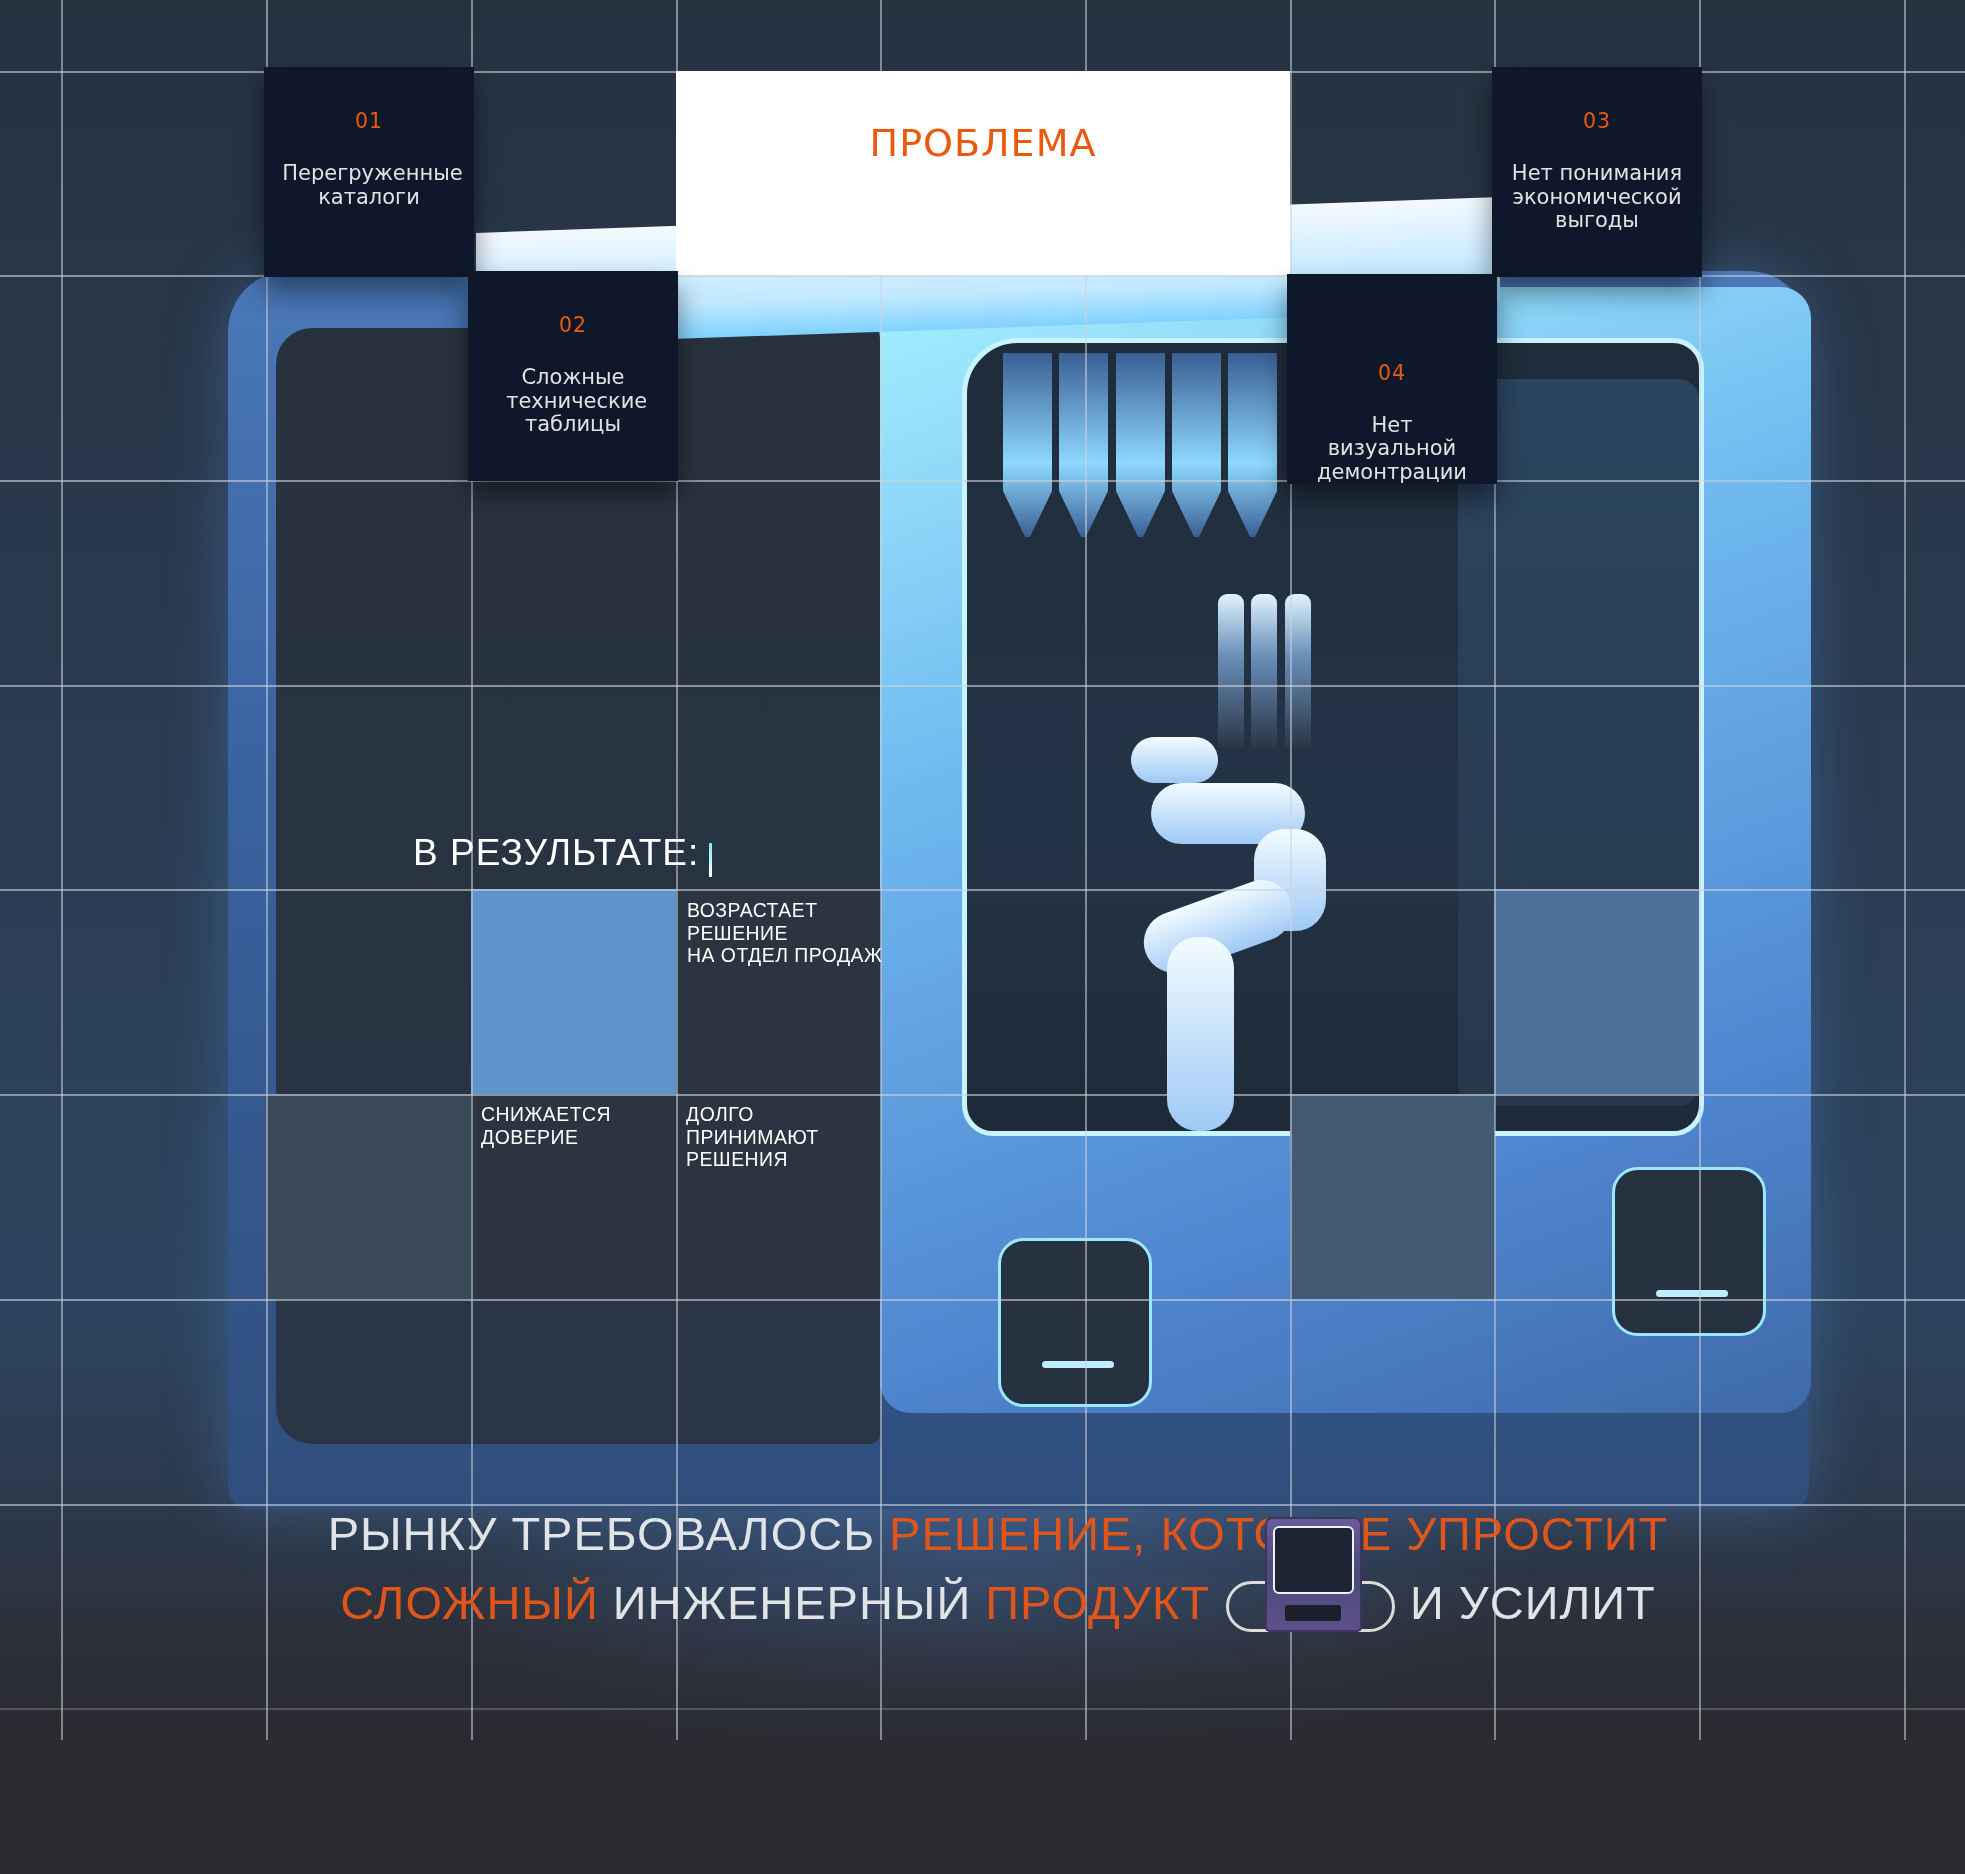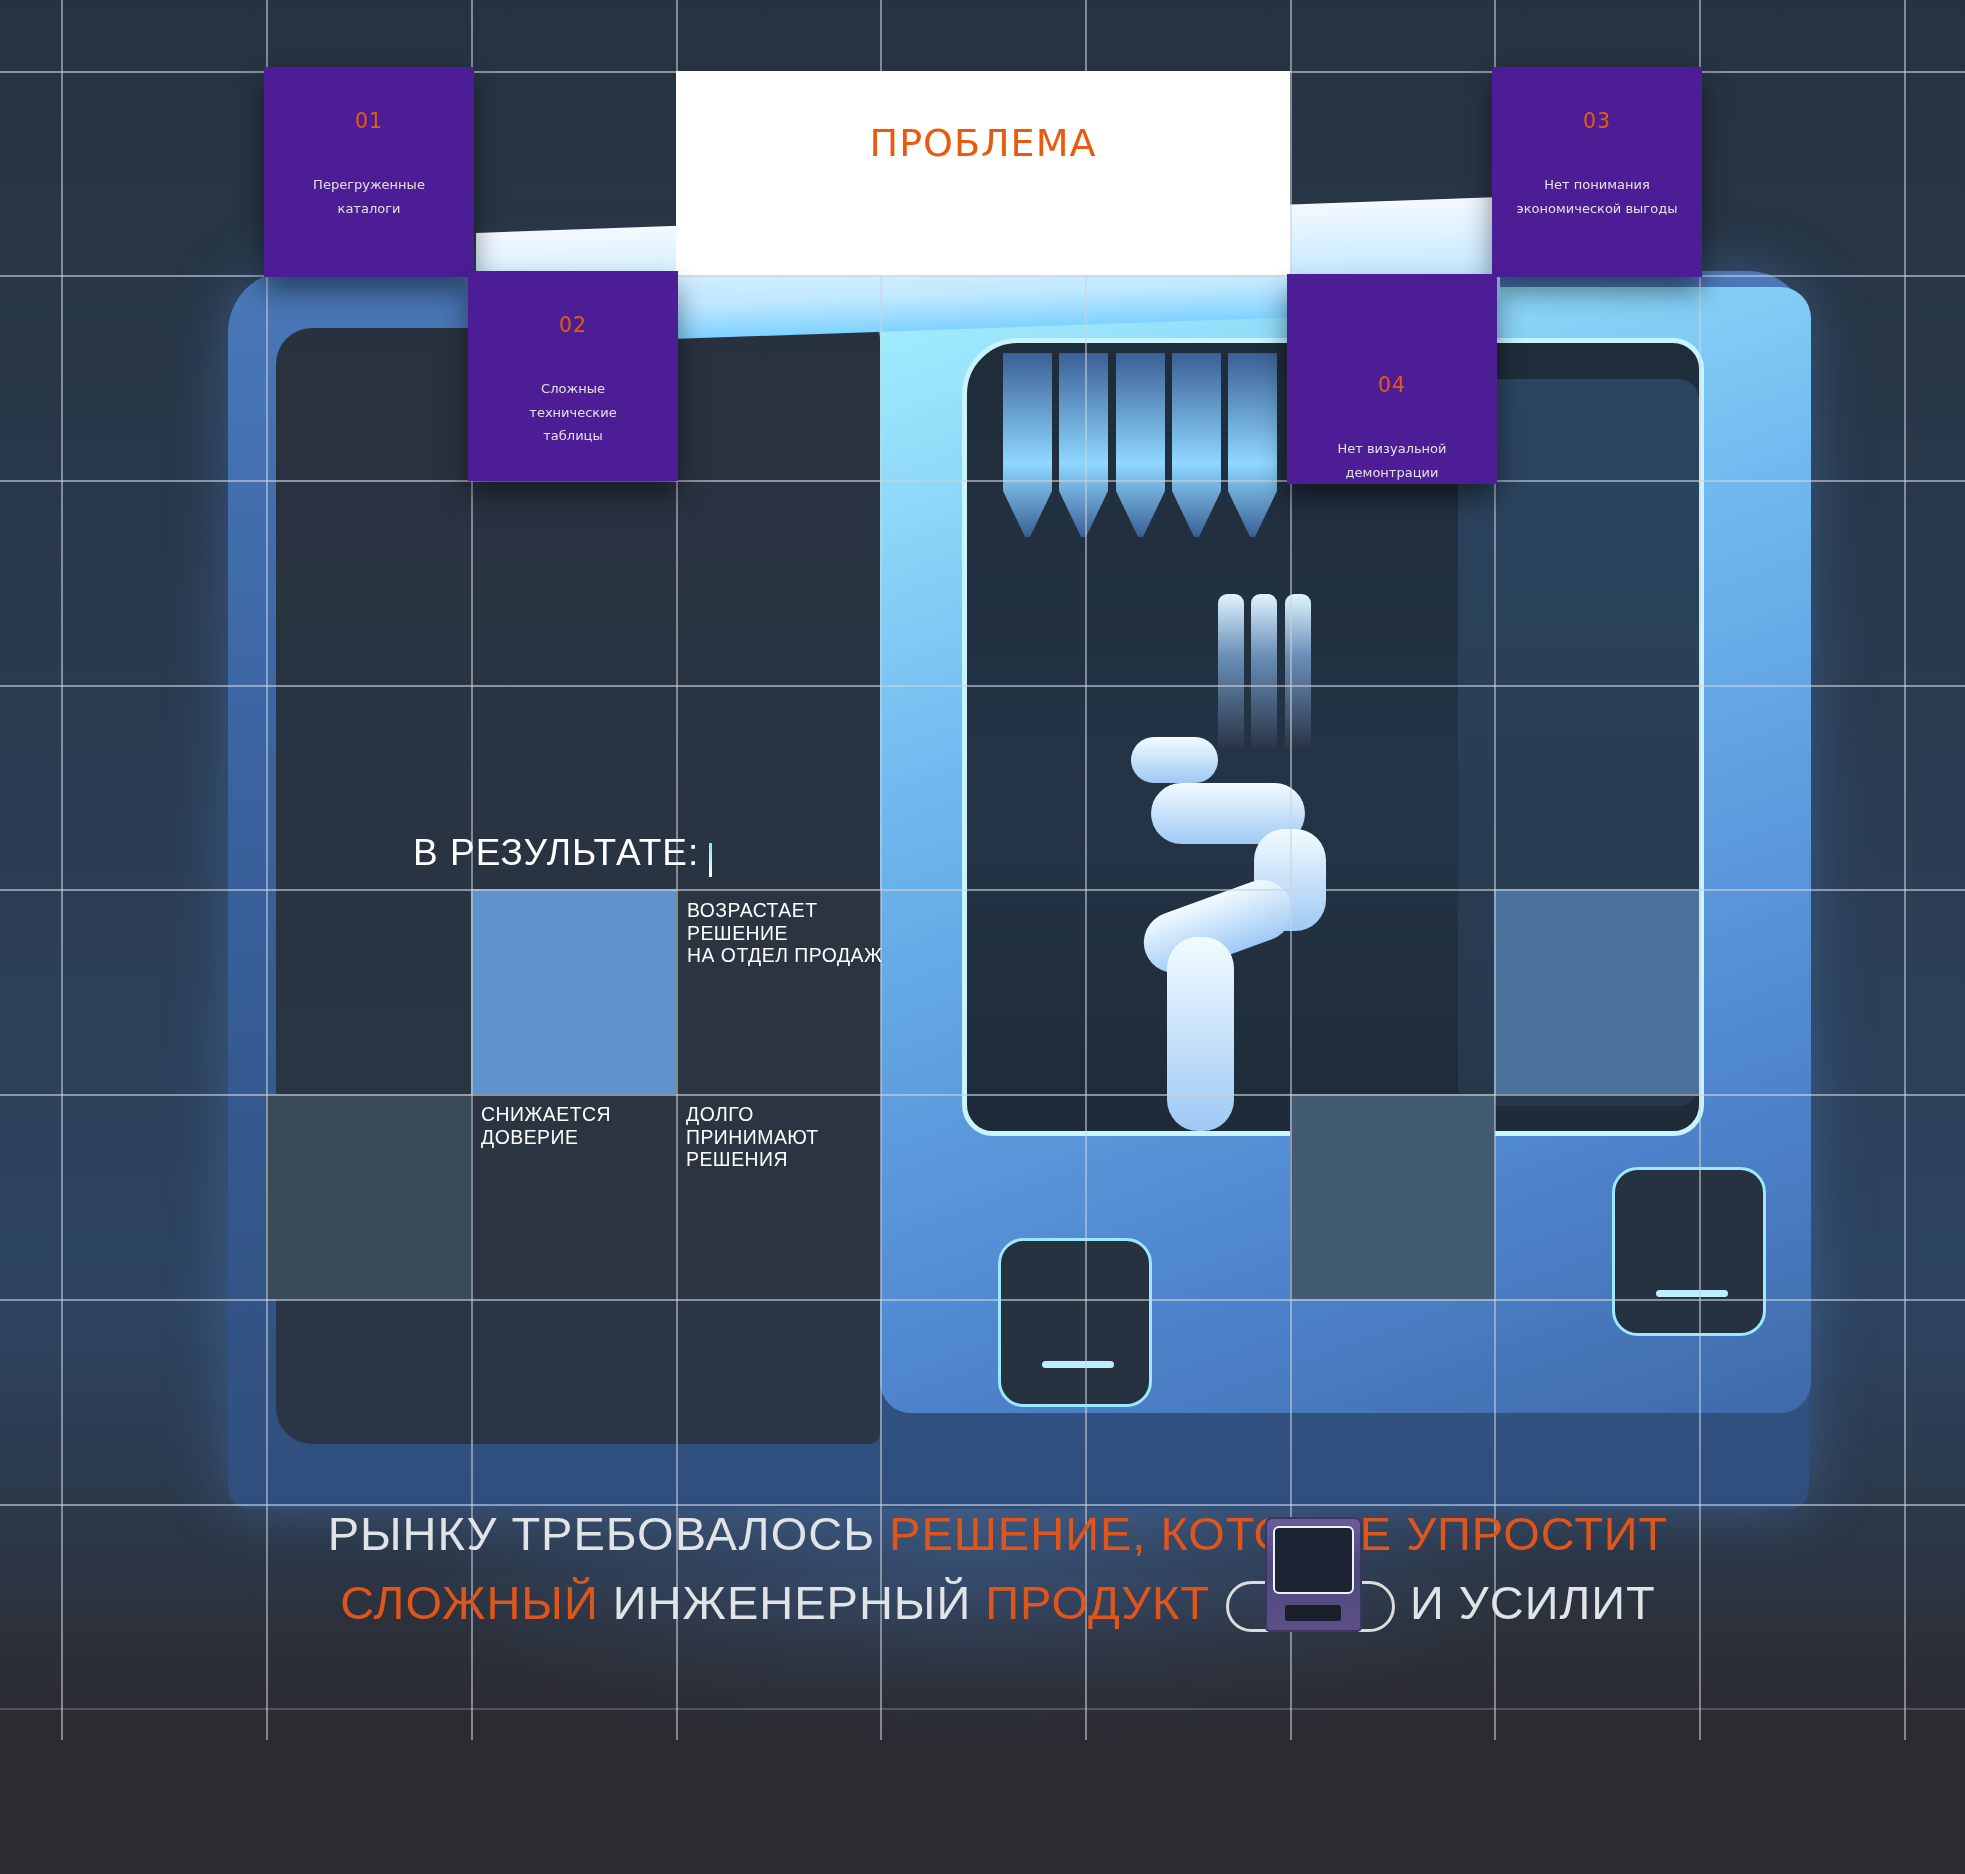--- a/index.html
+++ b/index.html
@@ -72,26 +72,26 @@
   
   .tile { position: absolute; }
   .tile-blue { background: #5f93cc; }
   .tile-steel { background: #4b719b; }
   .tile-slate { background: #3b4a59; }
   .tile-slate2 { background: #425a72; }
   .tile-dark { background: #2b3541; }
 
   
   .card {
-    position: absolute; width: 210px; height: 210px; background: #4c1d95;
+    position: absolute; width: 210px; height: 210px; background: #0f172a;
     box-shadow: 0 15.4px 25.6px rgba(0,0,0,0.45);
     display: flex; flex-direction: column; align-items: center; text-align: center;
   }
   .card-num { margin-top: 42px; color: #ea5a0c; font-size: 20.5px; letter-spacing: 1px; }
-  .card-text { margin-top: 40px; color: #e2e2e2; font-size: 13px; line-height: 23.5px; padding: 0 10.2px; }
+  .card-text { margin-top: 29px; color: #e2e2e2; font-size: 21px; line-height: 23.5px; padding: 0 10.2px; }
 
   
   .header-box {
     position: absolute; left: 676px; top: 71px; width: 614px; height: 204px;
     background: #ffffff; text-align: center;
   }
   .header-title { margin-top: 44px; color: #ea5a0c; font-size: 38px; letter-spacing: 1px; line-height: 57px; }
   .header-sub { margin-top: 9.2px; color: #3b3b3b; font-size: 21.5px; line-height: 28px; letter-spacing: 0.5px; }
   .header-accent { color: #f5a07a; }
 

